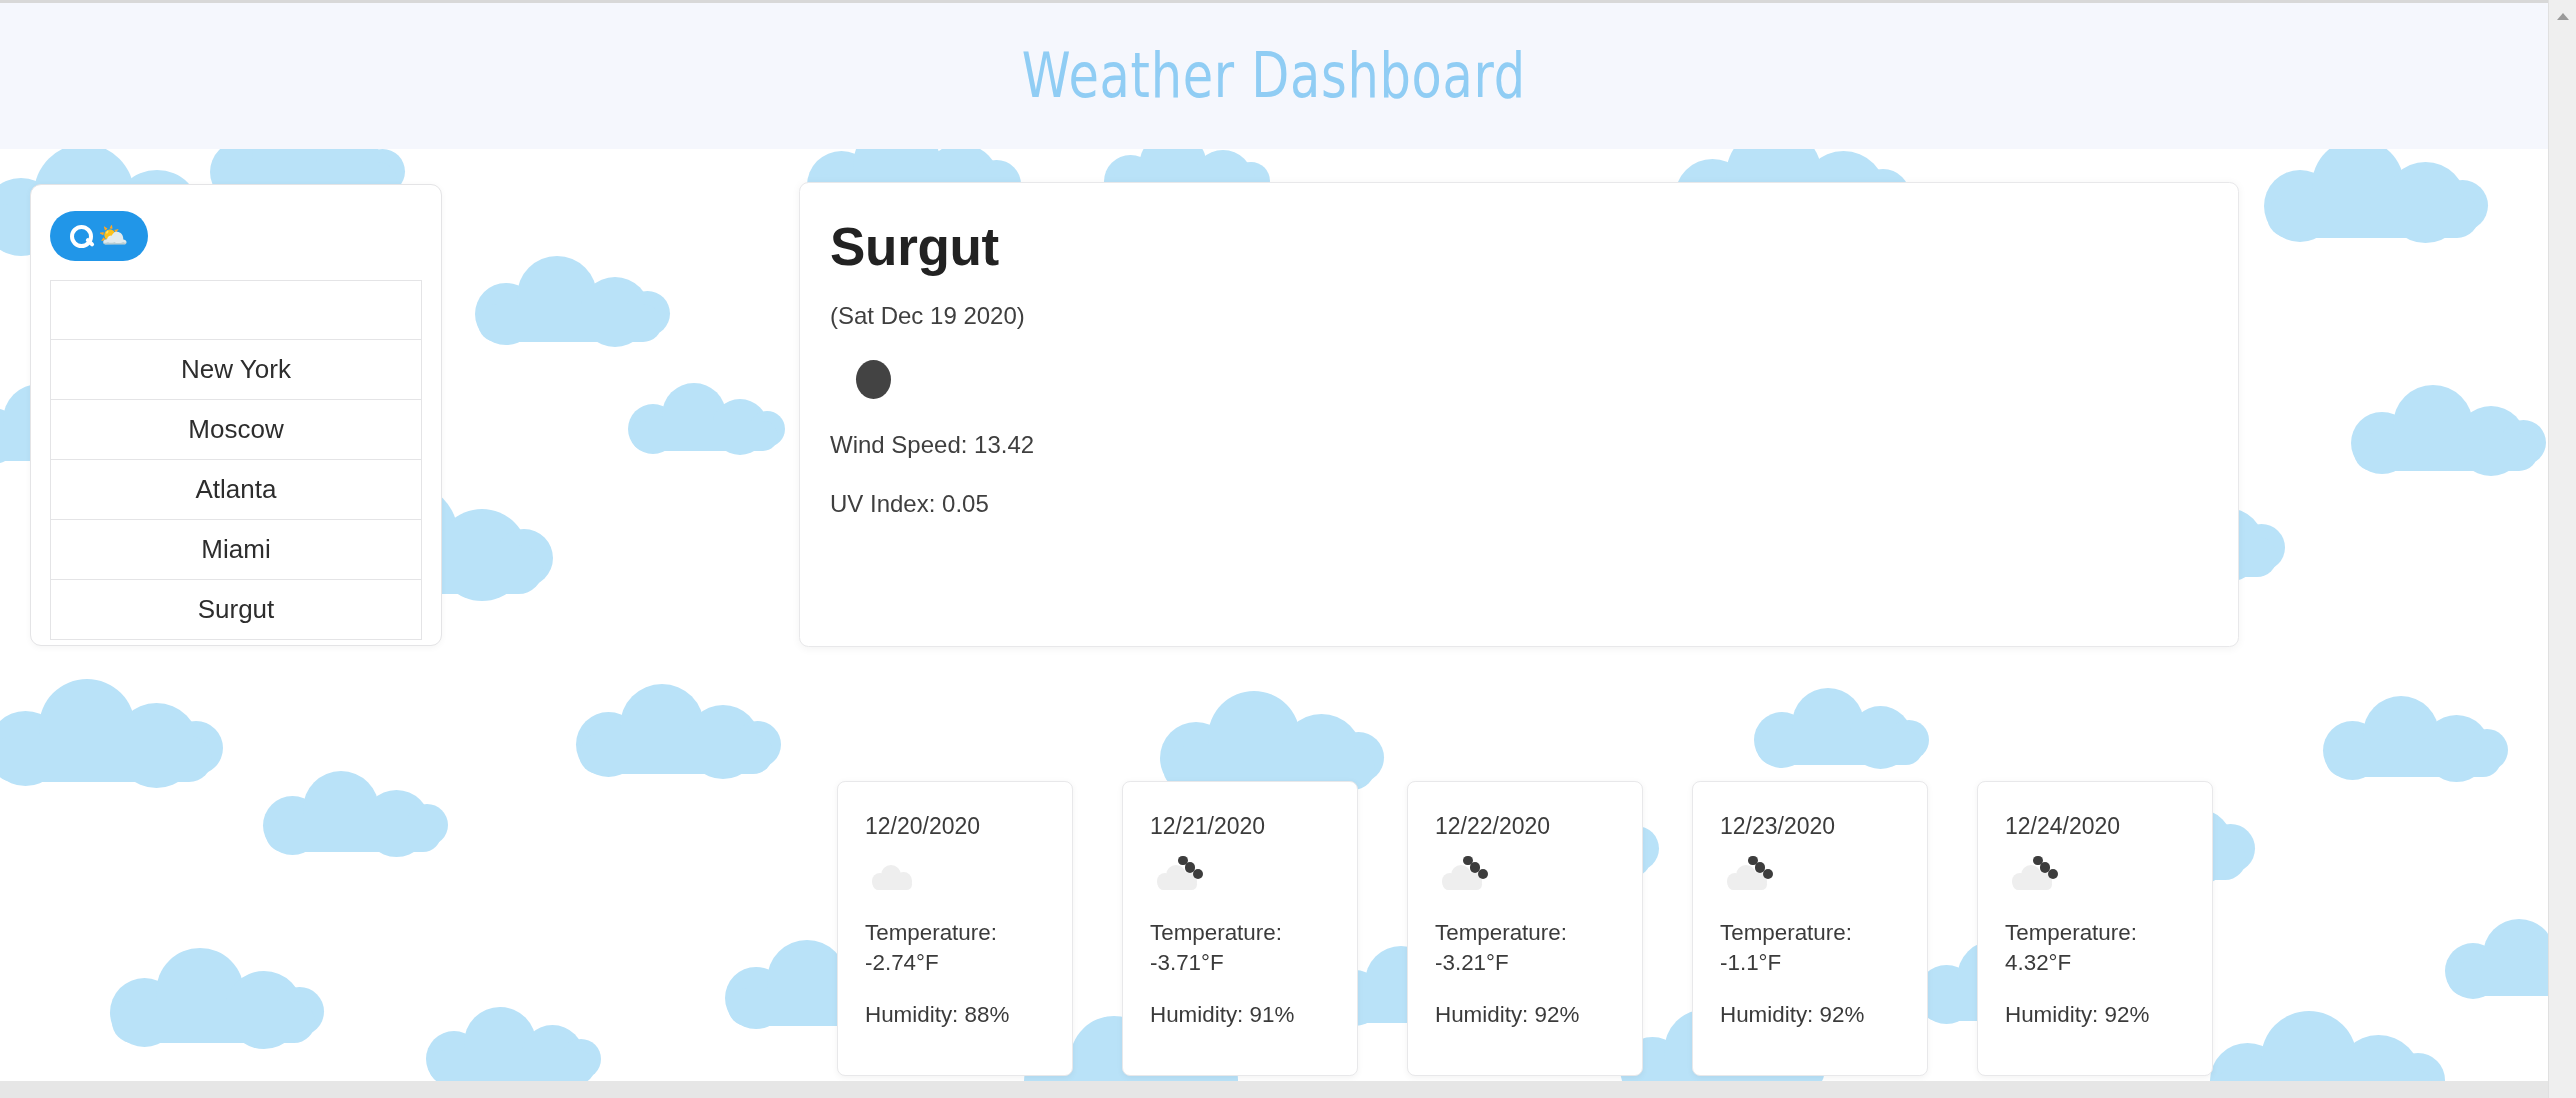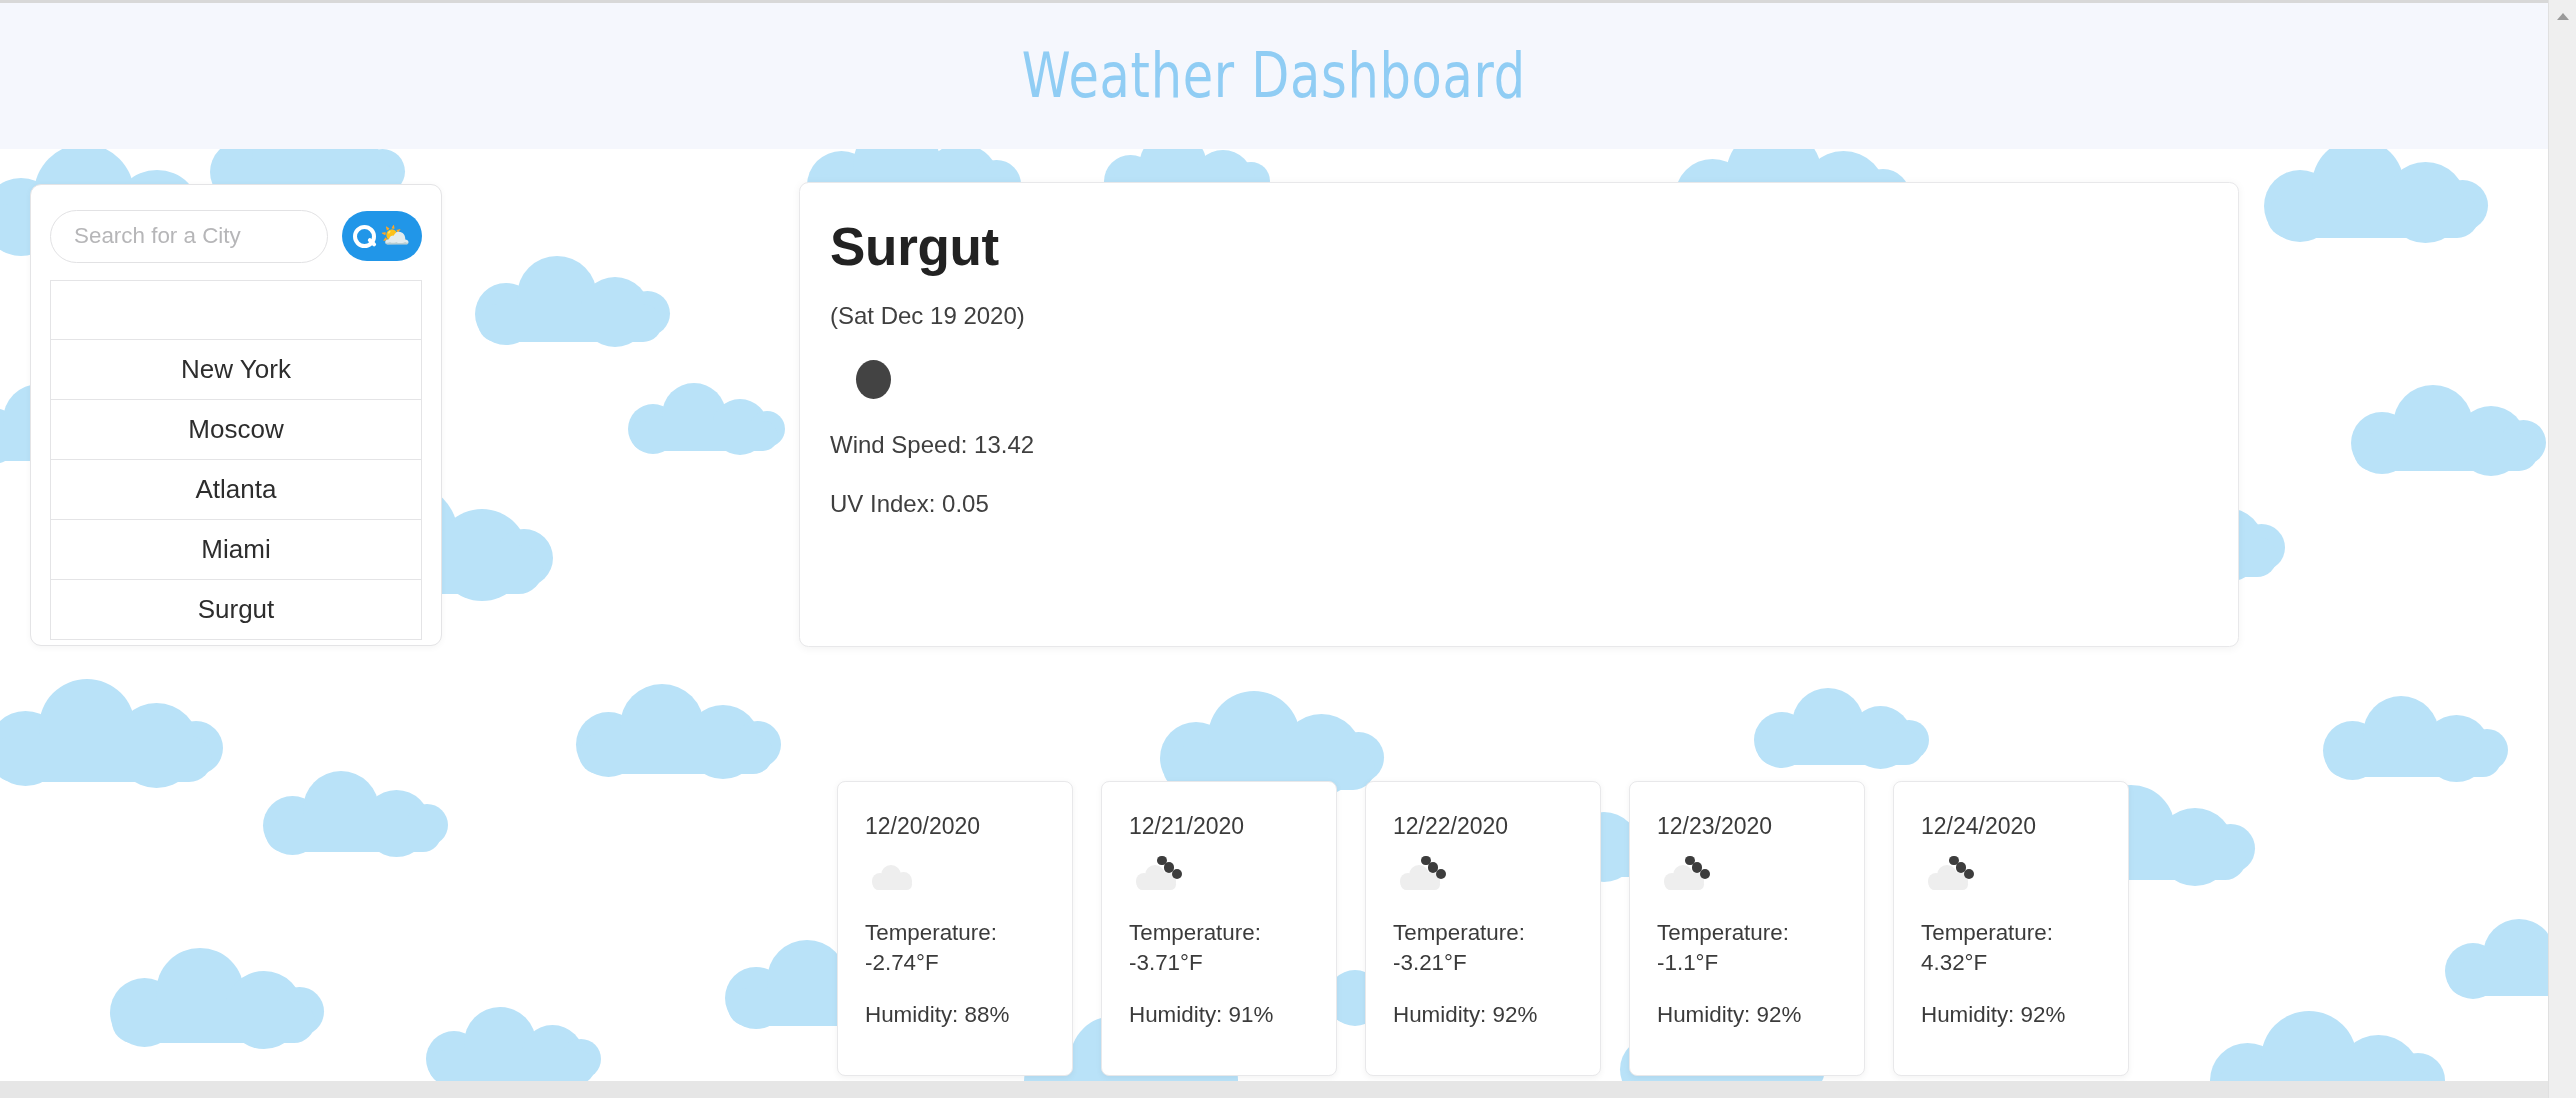--- a/index.html
+++ b/index.html
@@ -245,21 +245,21 @@
     z-index: 20;
     letter-spacing: -0.3px;
   }
 
   #forecast-row {
     position: absolute;
     left: 837px;
     top: 781px;
     width: 1430px;
     display: flex;
-    gap: 28px;
+    gap: 49px;
     z-index: 20;
   }
   .forecast-card {
     width: 236px;
     height: 295px;
     background: #ffffff;
     border: 1.4px solid #e8e8ea;
     border-radius: 8.1px;
     box-shadow: 0 1.4px 6.1px rgba(0,0,0,0.05);
     padding: 33px 0 0 27px;
@@ -621,21 +621,20 @@
         <div class="base" style="left: 8.5px; top: 54px; width: 166px; height: 34px;"></div>
       </div>
     </div>
 
   <div id="header">
     <div id="page-title">Weather Dashboard</div>
   </div>
 
   <div id="search-panel">
     <div id="search-row">
-      <input id="search-input" type="text" placeholder="Search for a City" style="">
       <button id="search-button">
         <span class="mag"></span>
         <span class="wx-emoji">⛅</span>
       </button>
     </div>
     <div id="city-list">
         <div class="city-item"></div>
         <div class="city-item">New York</div>
         <div class="city-item">Moscow</div>
         <div class="city-item">Atlanta</div>

